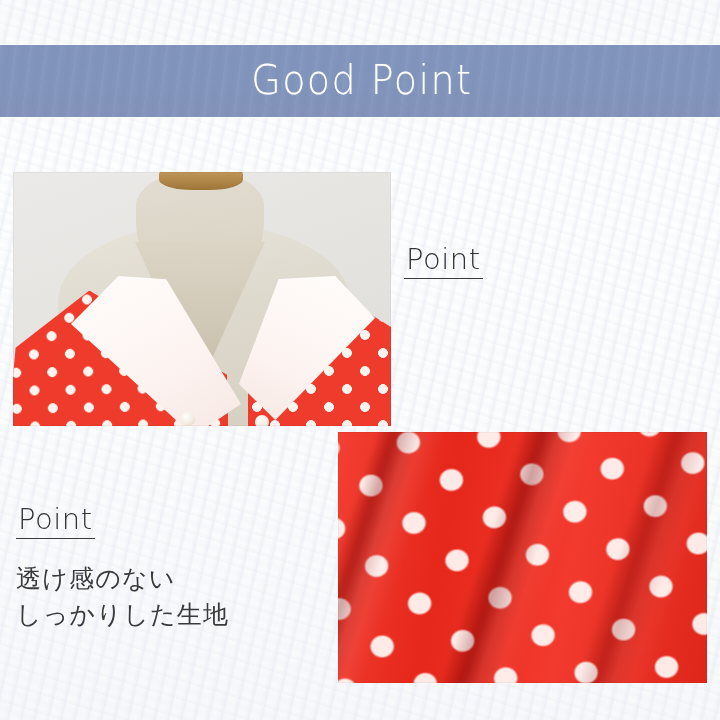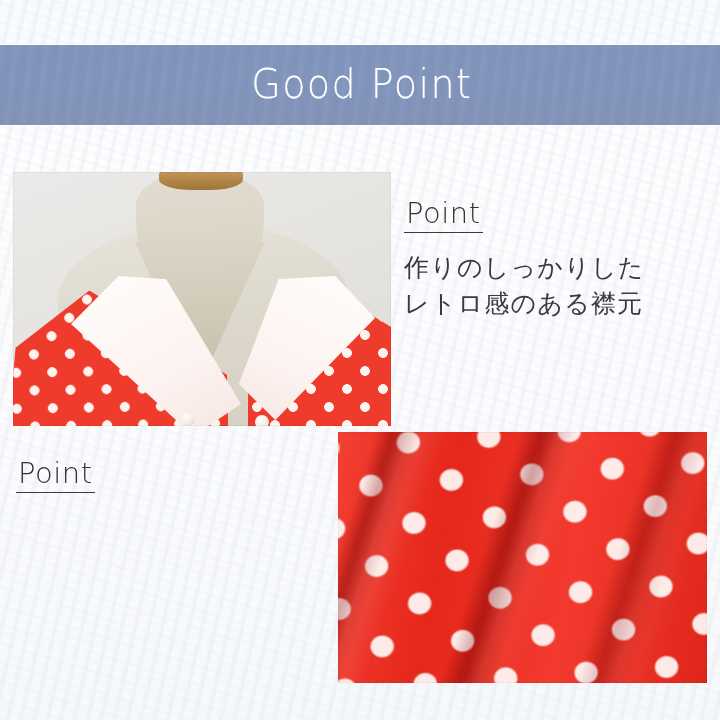--- a/index.html
+++ b/index.html
@@ -25,21 +25,21 @@
       linear-gradient(180deg, #fbfcfd 0%, #ffffff 22%, #fdfdfe 60%, #f8f9fb 100%);
     overflow: hidden;
   }
 
   
   .header-band {
     position: absolute;
     left: 0;
     top: 45px;
     width: 720px;
-    height: 80px;
+    height: 72px;
     background:
       repeating-linear-gradient(97deg, rgba(255,255,255,0.045) 0px, rgba(255,255,255,0) 4px, rgba(0,0,0,0.018) 9px, rgba(255,255,255,0) 15px),
       linear-gradient(180deg, #8295bd 0%, #8296bd 42%, #8493ba 100%);
     box-shadow: 0 1px 0 rgba(255,255,255,0.65), 0 -1px 0 rgba(255,255,255,0.55);
     display: flex;
     align-items: center;
     justify-content: center;
   }
   .header-title {
     color: #ffffff;
@@ -201,20 +201,21 @@
     font-family: "DejaVu Sans", "Liberation Sans", sans-serif;
     font-weight: 300;
     line-height: 1;
   }
   .point-word {
     font-size: 29px;
     letter-spacing: 0.5px;
     display: inline-block;
     padding: 0 2px 4px 2px;
     border-bottom: 1.4px solid #3b3b3d;
+    margin-top: 46px;
   }
   .point-num {
     font-size: 34px;
     letter-spacing: 1px;
     display: block;
     margin-top: 4px;
     padding-left: 2px;
     color: #333334;
     font-weight: 300;
   }
@@ -260,28 +261,28 @@
     <div class="collar-r"></div>
     <div class="btn-pearl" style="left:168px; top:240px;"></div>
     <div class="btn-pearl" style="left:242px; top:243px;"></div>
     <div class="photo-frame-shadow"></div>
   </div>
 
   <div class="point-block point-03">
     <div class="point-label">
       <span class="point-word">Point</span>
     </div>
-    <div class="point-desc">作りのしっかりした
-レトロ感のある襟元</div>
   </div>
 
   <div class="point-block point-04">
     <div class="point-label">
       <span class="point-word">Point</span>
     </div>
+    <div class="point-desc">透け感のない
+しっかりした生地</div>
   </div>
 
   <div class="photo photo-fabric">
     <div class="fabric-dots"></div>
     <div class="fabric-shade"></div>
     <div class="photo-frame-shadow"></div>
   </div>
 
 </div>
 

